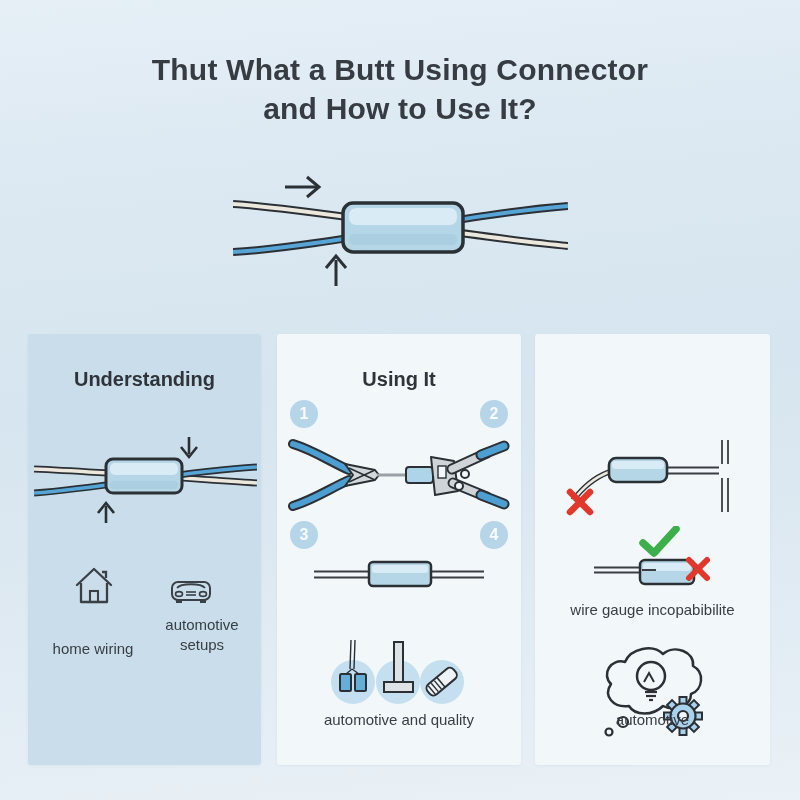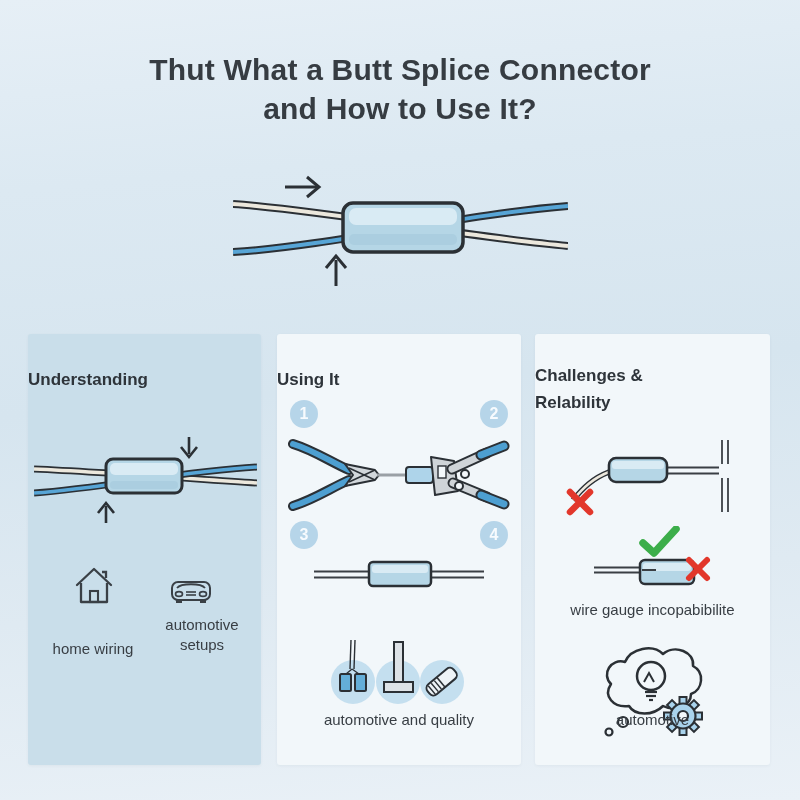--- a/index.html
+++ b/index.html
@@ -12,41 +12,41 @@
     position:absolute;top:50px;left:0;width:100%;
     text-align:center;font-size:30px;font-weight:600;color:#363c42;
     line-height:39px;letter-spacing:.2px;
   }
   .page-title span{display:block;}
   .panel{position:absolute;top:334px;height:431px;border-radius:3px;box-shadow:0 1px 3px rgba(60,90,110,.06);}
   .panel-left{left:28px;width:233px;background:#c9deea;}
   .panel-mid{left:277px;width:244px;background:#f2f7fa;}
   .panel-right{left:535px;width:235px;background:#f2f7fa;}
   .panel-title{
-    position:absolute;left:0;width:100%;
-    font-size:17px;font-weight:bold;color:#2e343a;line-height:27px;
+    position:absolute;left:0;width:100%;text-align:center;
+    font-size:20px;font-weight:bold;color:#2e343a;line-height:27px;
   }
   .caption{
     position:absolute;text-align:center;font-size:15px;color:#383e44;line-height:20px;
   }
   .abs{position:absolute;}
   .badge{
     position:absolute;width:28px;height:28px;border-radius:50%;
     background:#b6d5e9;color:#f7fbfe;font-size:16px;font-weight:bold;
     text-align:center;line-height:28px;
   }
   svg{display:block;}
 </style>
 </head>
 <body>
 
 <div id="stage">
 
   <div class="page-title">
-    <span>Thut What a Butt Splice Connector</span>
+    <span>Thut What a Butt Using Connector</span>
     <span>and How to Use It?</span>
   </div>
 
   <svg class="abs" style="left:233px;top:160px;" width="335" height="132" viewBox="0 0 335 132">
     <path d="M0,44 C90,50 240,78 335,86" fill="none" stroke="#2b3035" stroke-width="8"></path>
     <path d="M0,44 C90,50 240,78 335,86" fill="none" stroke="#ece8dd" stroke-width="4"></path>
     <path d="M0,92 C100,86 230,54 335,46" fill="none" stroke="#2b3035" stroke-width="8"></path>
     <path d="M0,92 C100,86 230,54 335,46" fill="none" stroke="#57a5d6" stroke-width="4"></path>
     <rect x="110" y="43" width="120" height="49" rx="10" fill="#b5d6e6" stroke="#2b3035" stroke-width="3.5"></rect>
     <rect x="116" y="48" width="108" height="17" rx="7" fill="#d9ebf4"></rect>
@@ -173,24 +173,20 @@
         <line x1="9" y1="36" x2="9" y2="47" stroke="#2b3035" stroke-width="1.4"></line>
         <line x1="13" y1="36" x2="13" y2="47" stroke="#2b3035" stroke-width="1.4"></line>
         <line x1="17" y1="36" x2="17" y2="47" stroke="#2b3035" stroke-width="1.4"></line>
       </g>
     </svg>
 
     <div class="caption" style="left:0;top:376px;width:100%;">automotive and quality</div>
   </div>
 
   <div class="panel panel-right">
-    <div class="panel-title" style="top:28px;">
-      <span style="display:block;">Challenges &amp;</span>
-      <span style="display:block;">Relability</span>
-    </div>
 
     <svg class="abs" style="left:10px;top:104px;" width="210" height="86" viewBox="0 0 210 86">
       <path d="M64,34 C48,40 38,50 28,62" fill="none" stroke="#2b3035" stroke-width="5.5"></path>
       <path d="M64,34 C48,40 38,50 28,62" fill="none" stroke="#ece8dd" stroke-width="2.5"></path>
       <line x1="122" y1="29.5" x2="174" y2="29.5" stroke="#3a3f44" stroke-width="1.8"></line>
       <line x1="122" y1="35.5" x2="174" y2="35.5" stroke="#3a3f44" stroke-width="1.8"></line>
       <rect x="64" y="20" width="58" height="24" rx="7" fill="#b5d6e6" stroke="#2b3035" stroke-width="2.6"></rect>
       <rect x="67" y="23" width="52" height="8" rx="3" fill="#d9ebf4"></rect>
       <line x1="177" y1="2" x2="177" y2="26" stroke="#3a3f44" stroke-width="1.8"></line>
       <line x1="183" y1="2" x2="183" y2="26" stroke="#3a3f44" stroke-width="1.8"></line>

